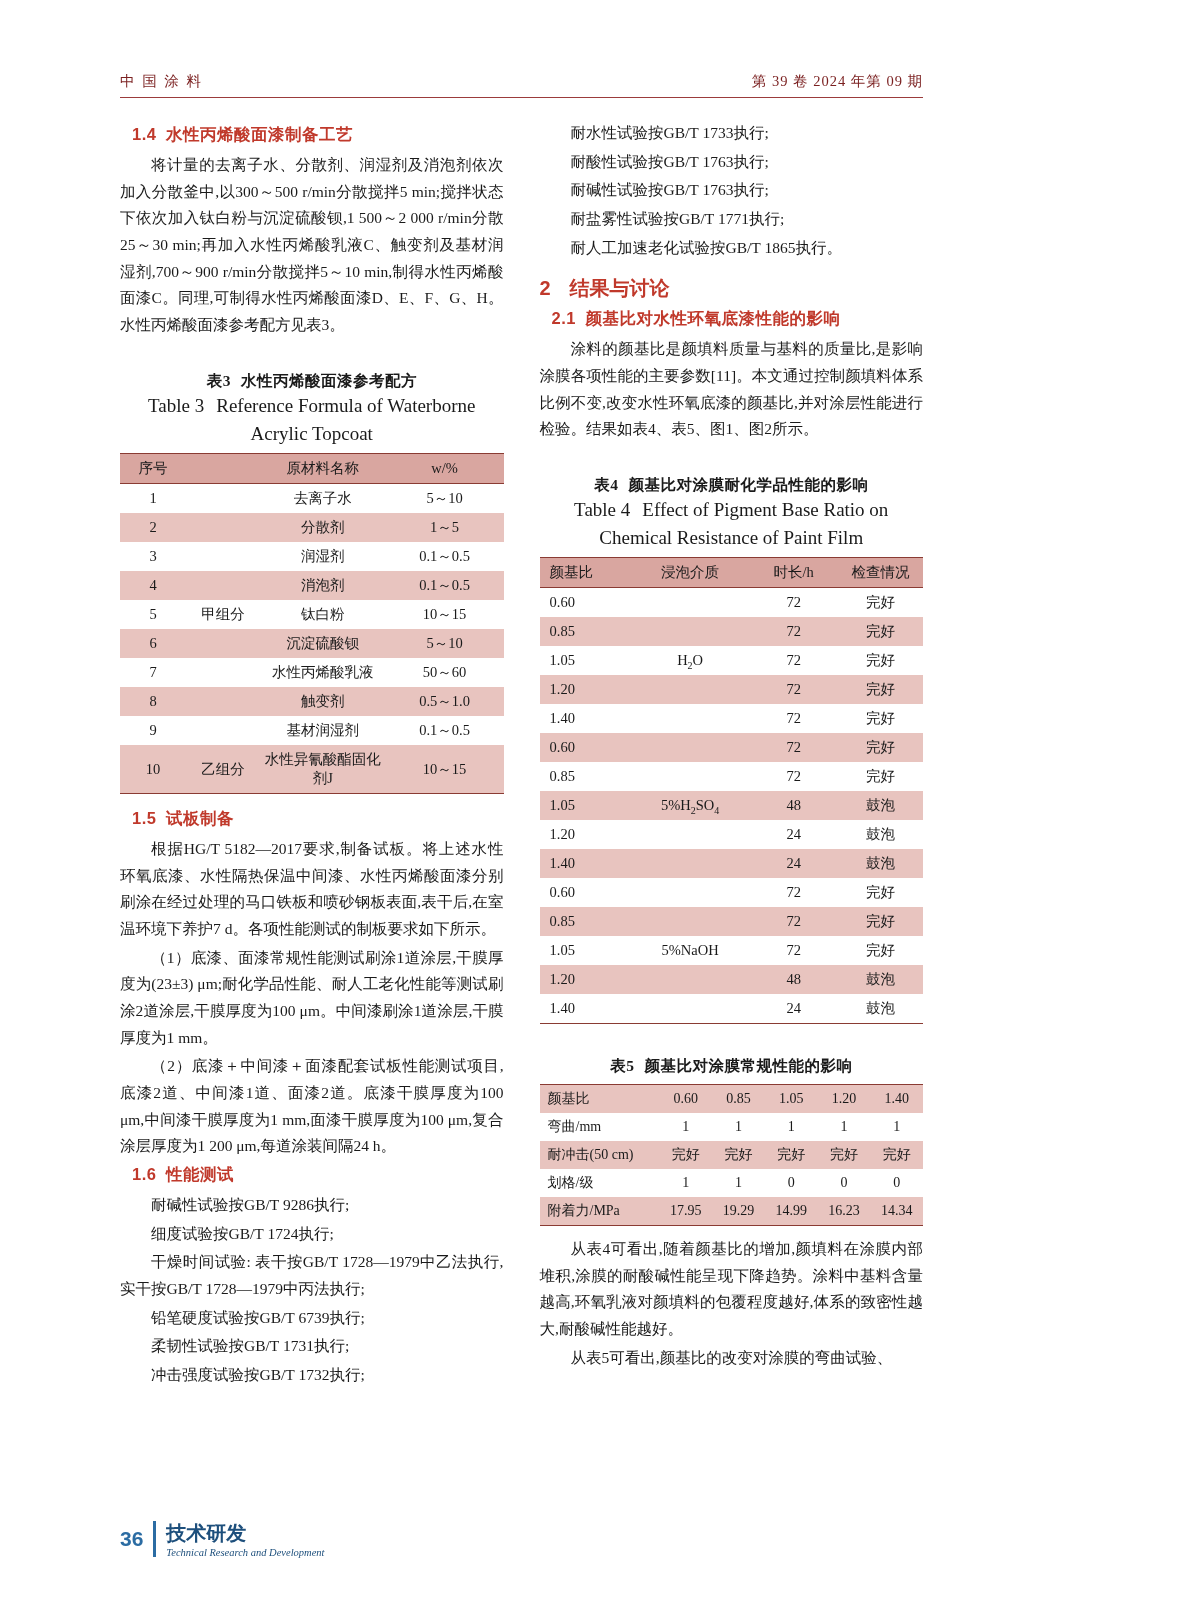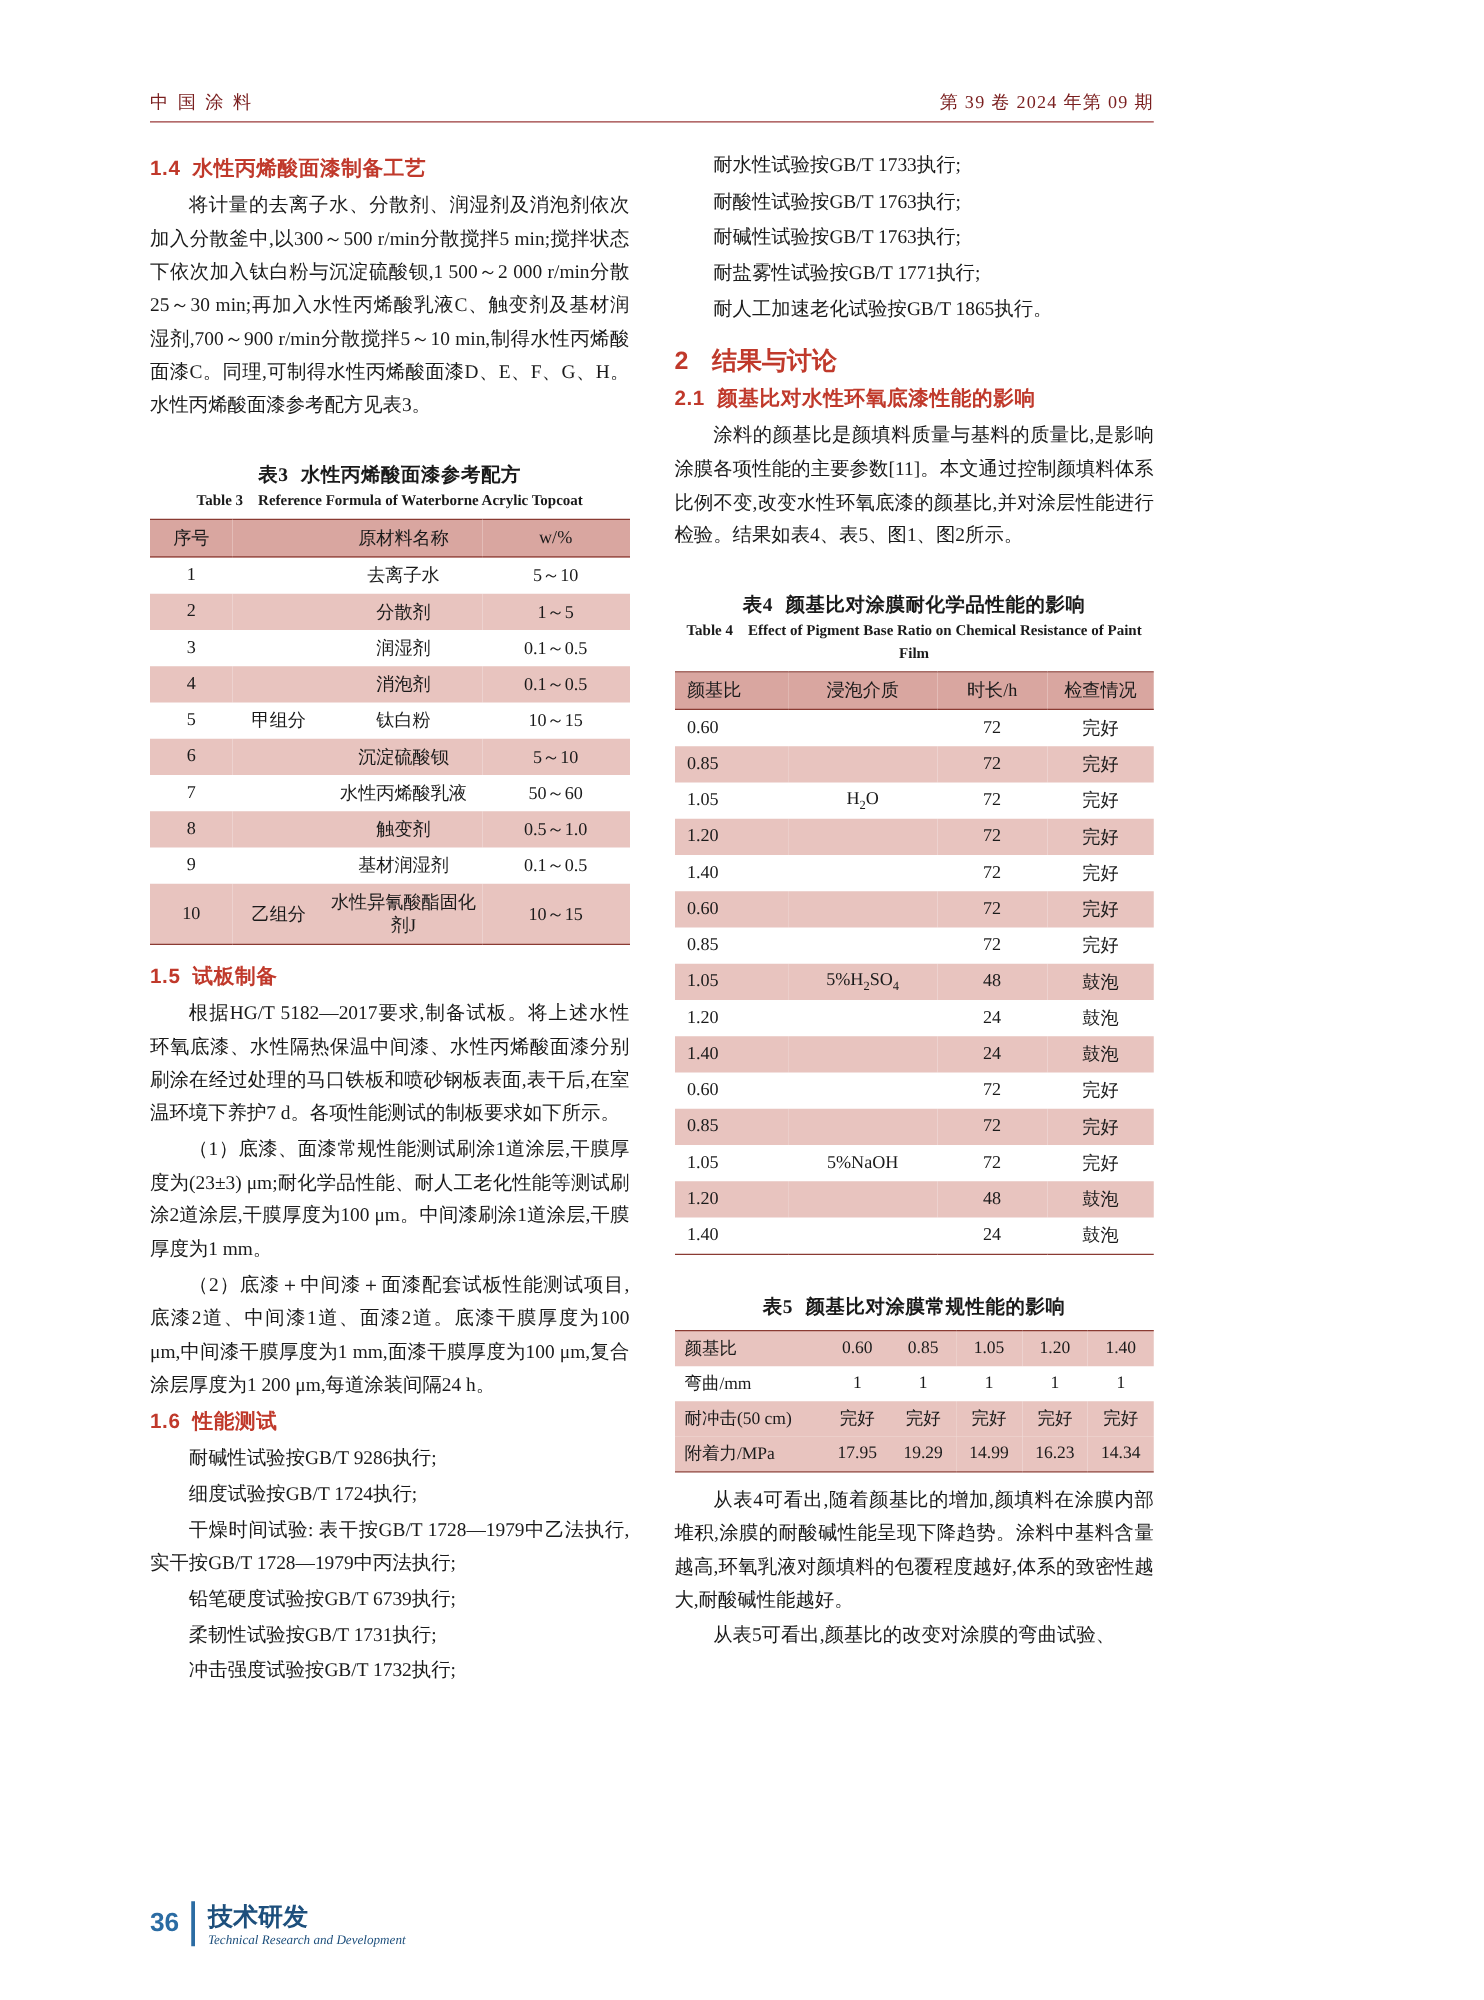--- a/index.html
+++ b/index.html
@@ -42,21 +42,21 @@
     margin-top: 22px;
   }
   .col {
     width: 430px;
   }
   h2.section {
     color: #c0392b;
     font-family: "Liberation Sans", sans-serif;
     font-weight: bold;
     font-size: 16.5px;
-    margin: 4px 0 6px 0;
+    margin: 4px 0 6px 12px;
     letter-spacing: 0.5px;
   }
   h2.section .num {
     display: inline-block;
     min-width: 34px;
   }
   h1.bigsection {
     color: #c0392b;
     font-family: "Liberation Sans", sans-serif;
     font-weight: bold;
@@ -85,22 +85,22 @@
     text-align: center;
     margin: 31px 0 6px 0;
     line-height: 1.45;
   }
   .tbl-cap .cn {
     font-size: 15.5px;
     font-weight: bold;
     letter-spacing: 0.5px;
   }
   .tbl-cap .en {
-    font-size: 12px;
-    font-weight: bold;
+    font-size: 19px;
+    font-weight: normal;
     font-family: "Liberation Serif", serif;
   }
   .tbl-cap .cn .lbl { margin-right: 10px; }
   .tbl-cap .en .lbl { margin-right: 12px; }
 
   table {
     border-collapse: collapse;
     width: 100%;
     font-size: 14.5px;
   }
@@ -427,20 +427,28 @@
           <td>1</td>
         </tr>
         <tr class="t-alt">
           <td class="first">耐冲击(50 cm)</td>
           <td>完好</td>
           <td>完好</td>
           <td>完好</td>
           <td>完好</td>
           <td>完好</td>
         </tr>
+        <tr>
+          <td class="first">划格/级</td>
+          <td>1</td>
+          <td>1</td>
+          <td>0</td>
+          <td>0</td>
+          <td>0</td>
+        </tr>
         <tr class="t-alt botline">
           <td class="first">附着力/MPa</td>
           <td>17.95</td>
           <td>19.29</td>
           <td>14.99</td>
           <td>16.23</td>
           <td>14.34</td>
         </tr>
       </tbody>
         </table>

